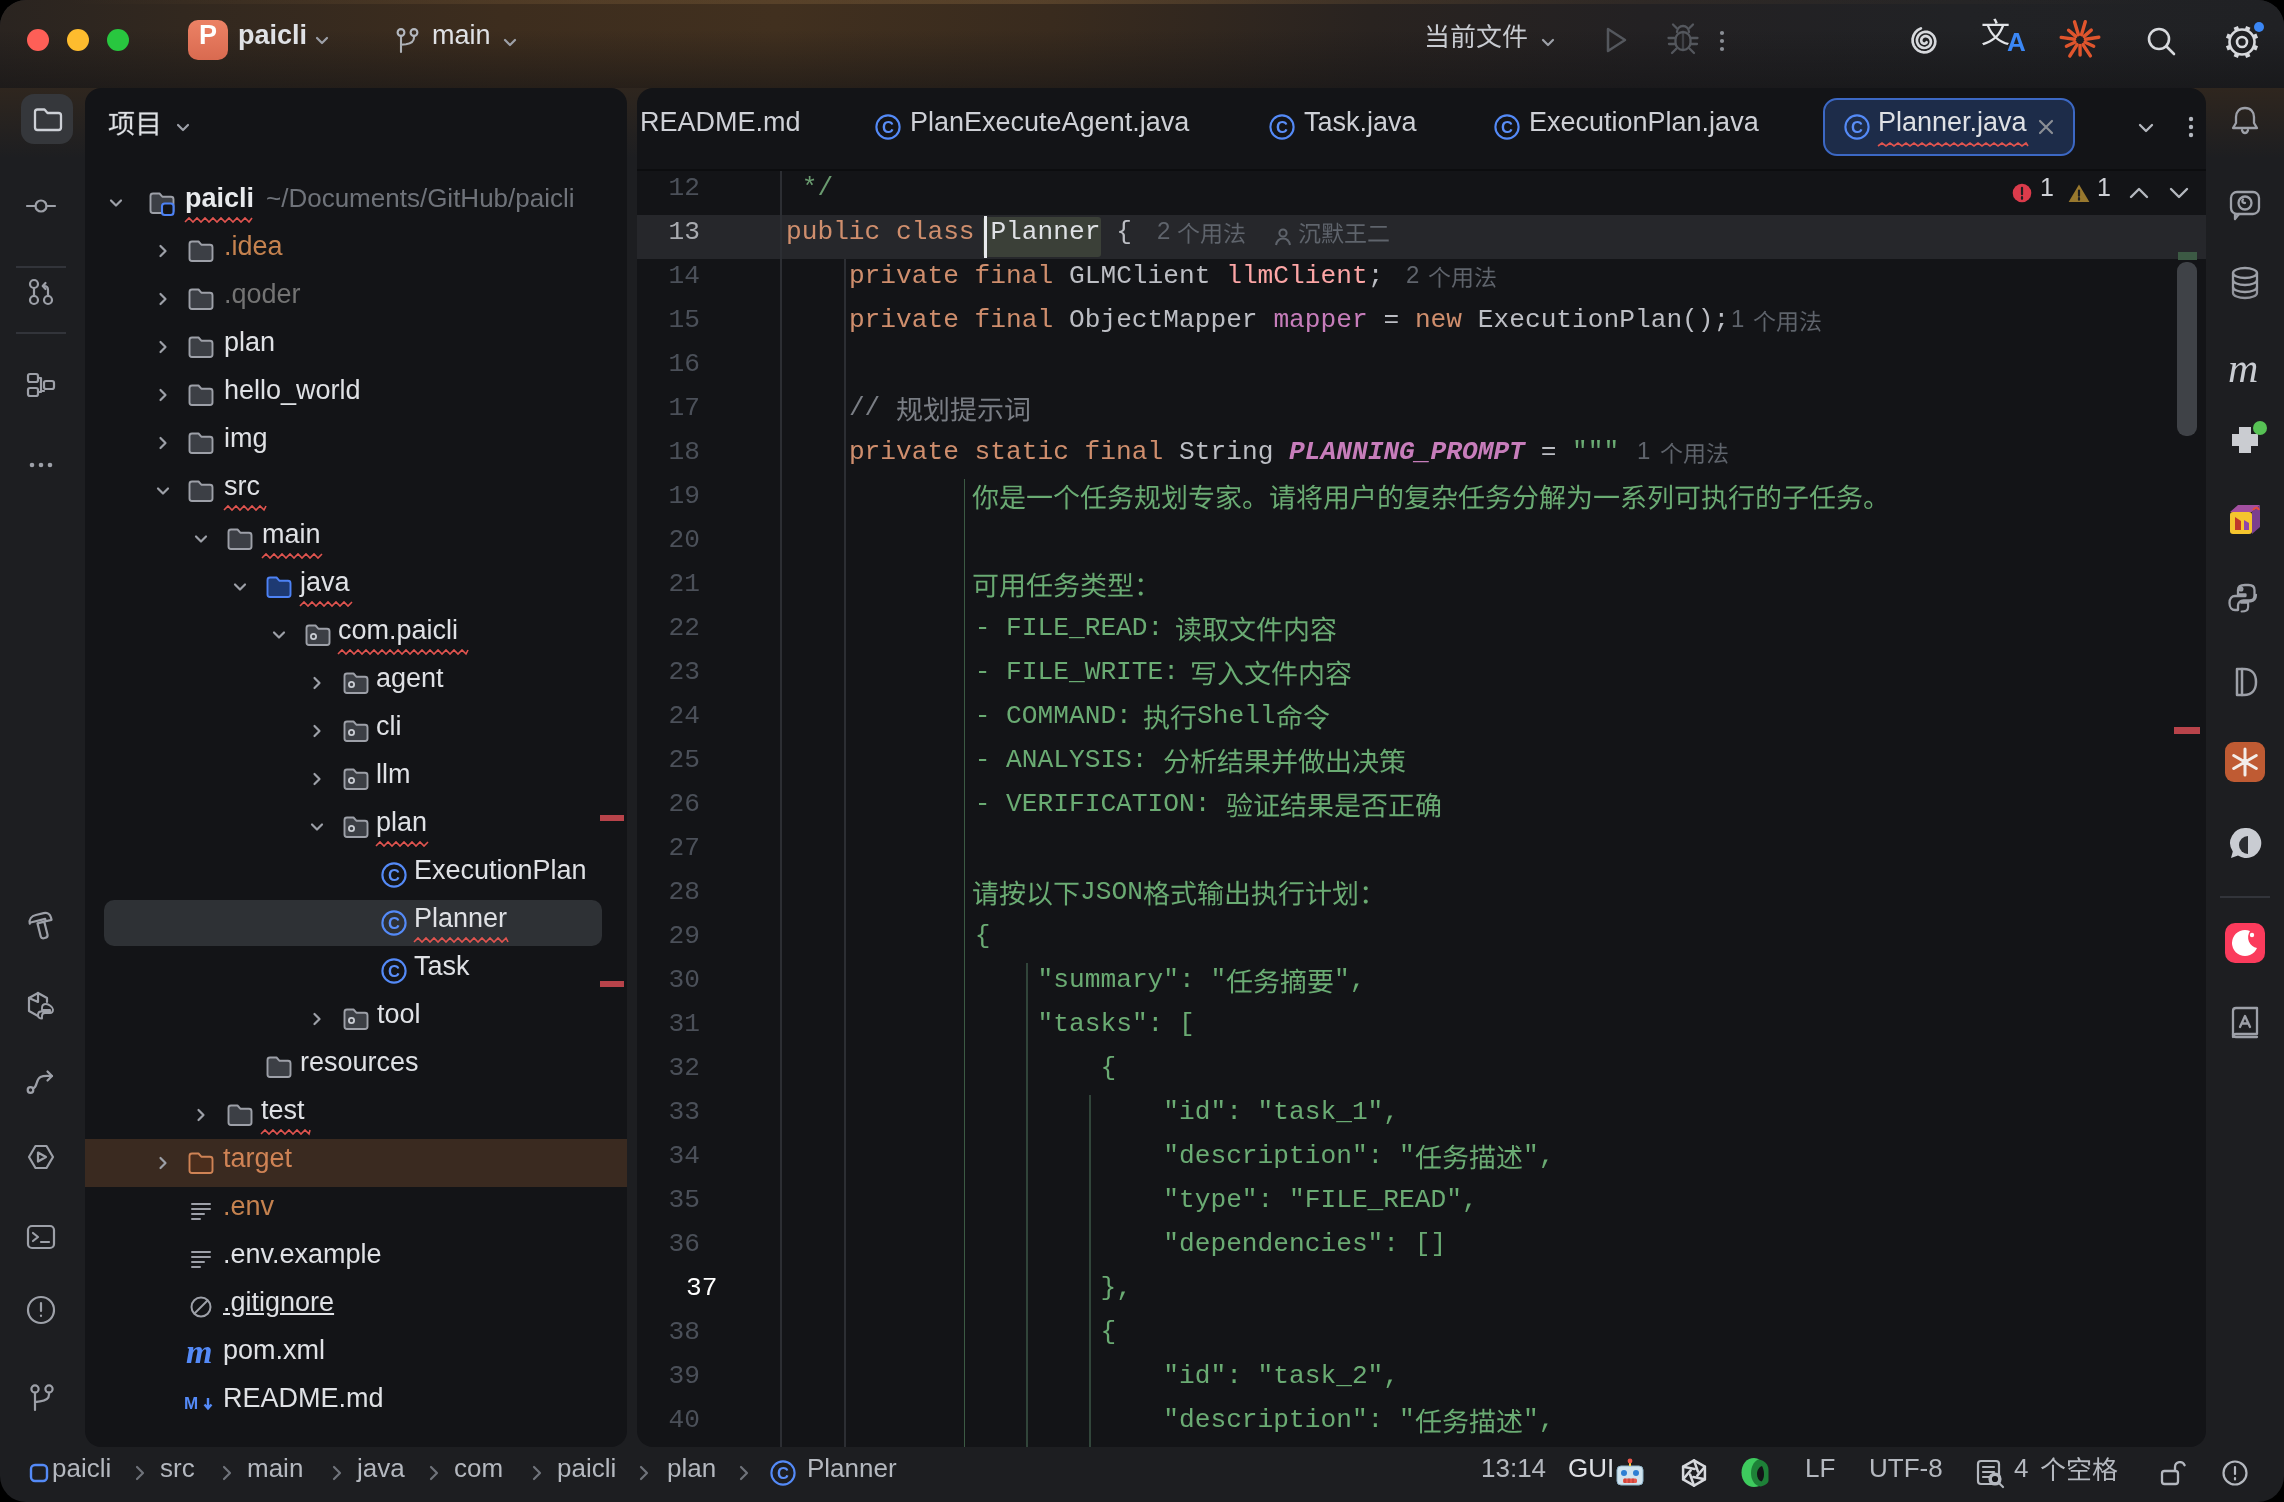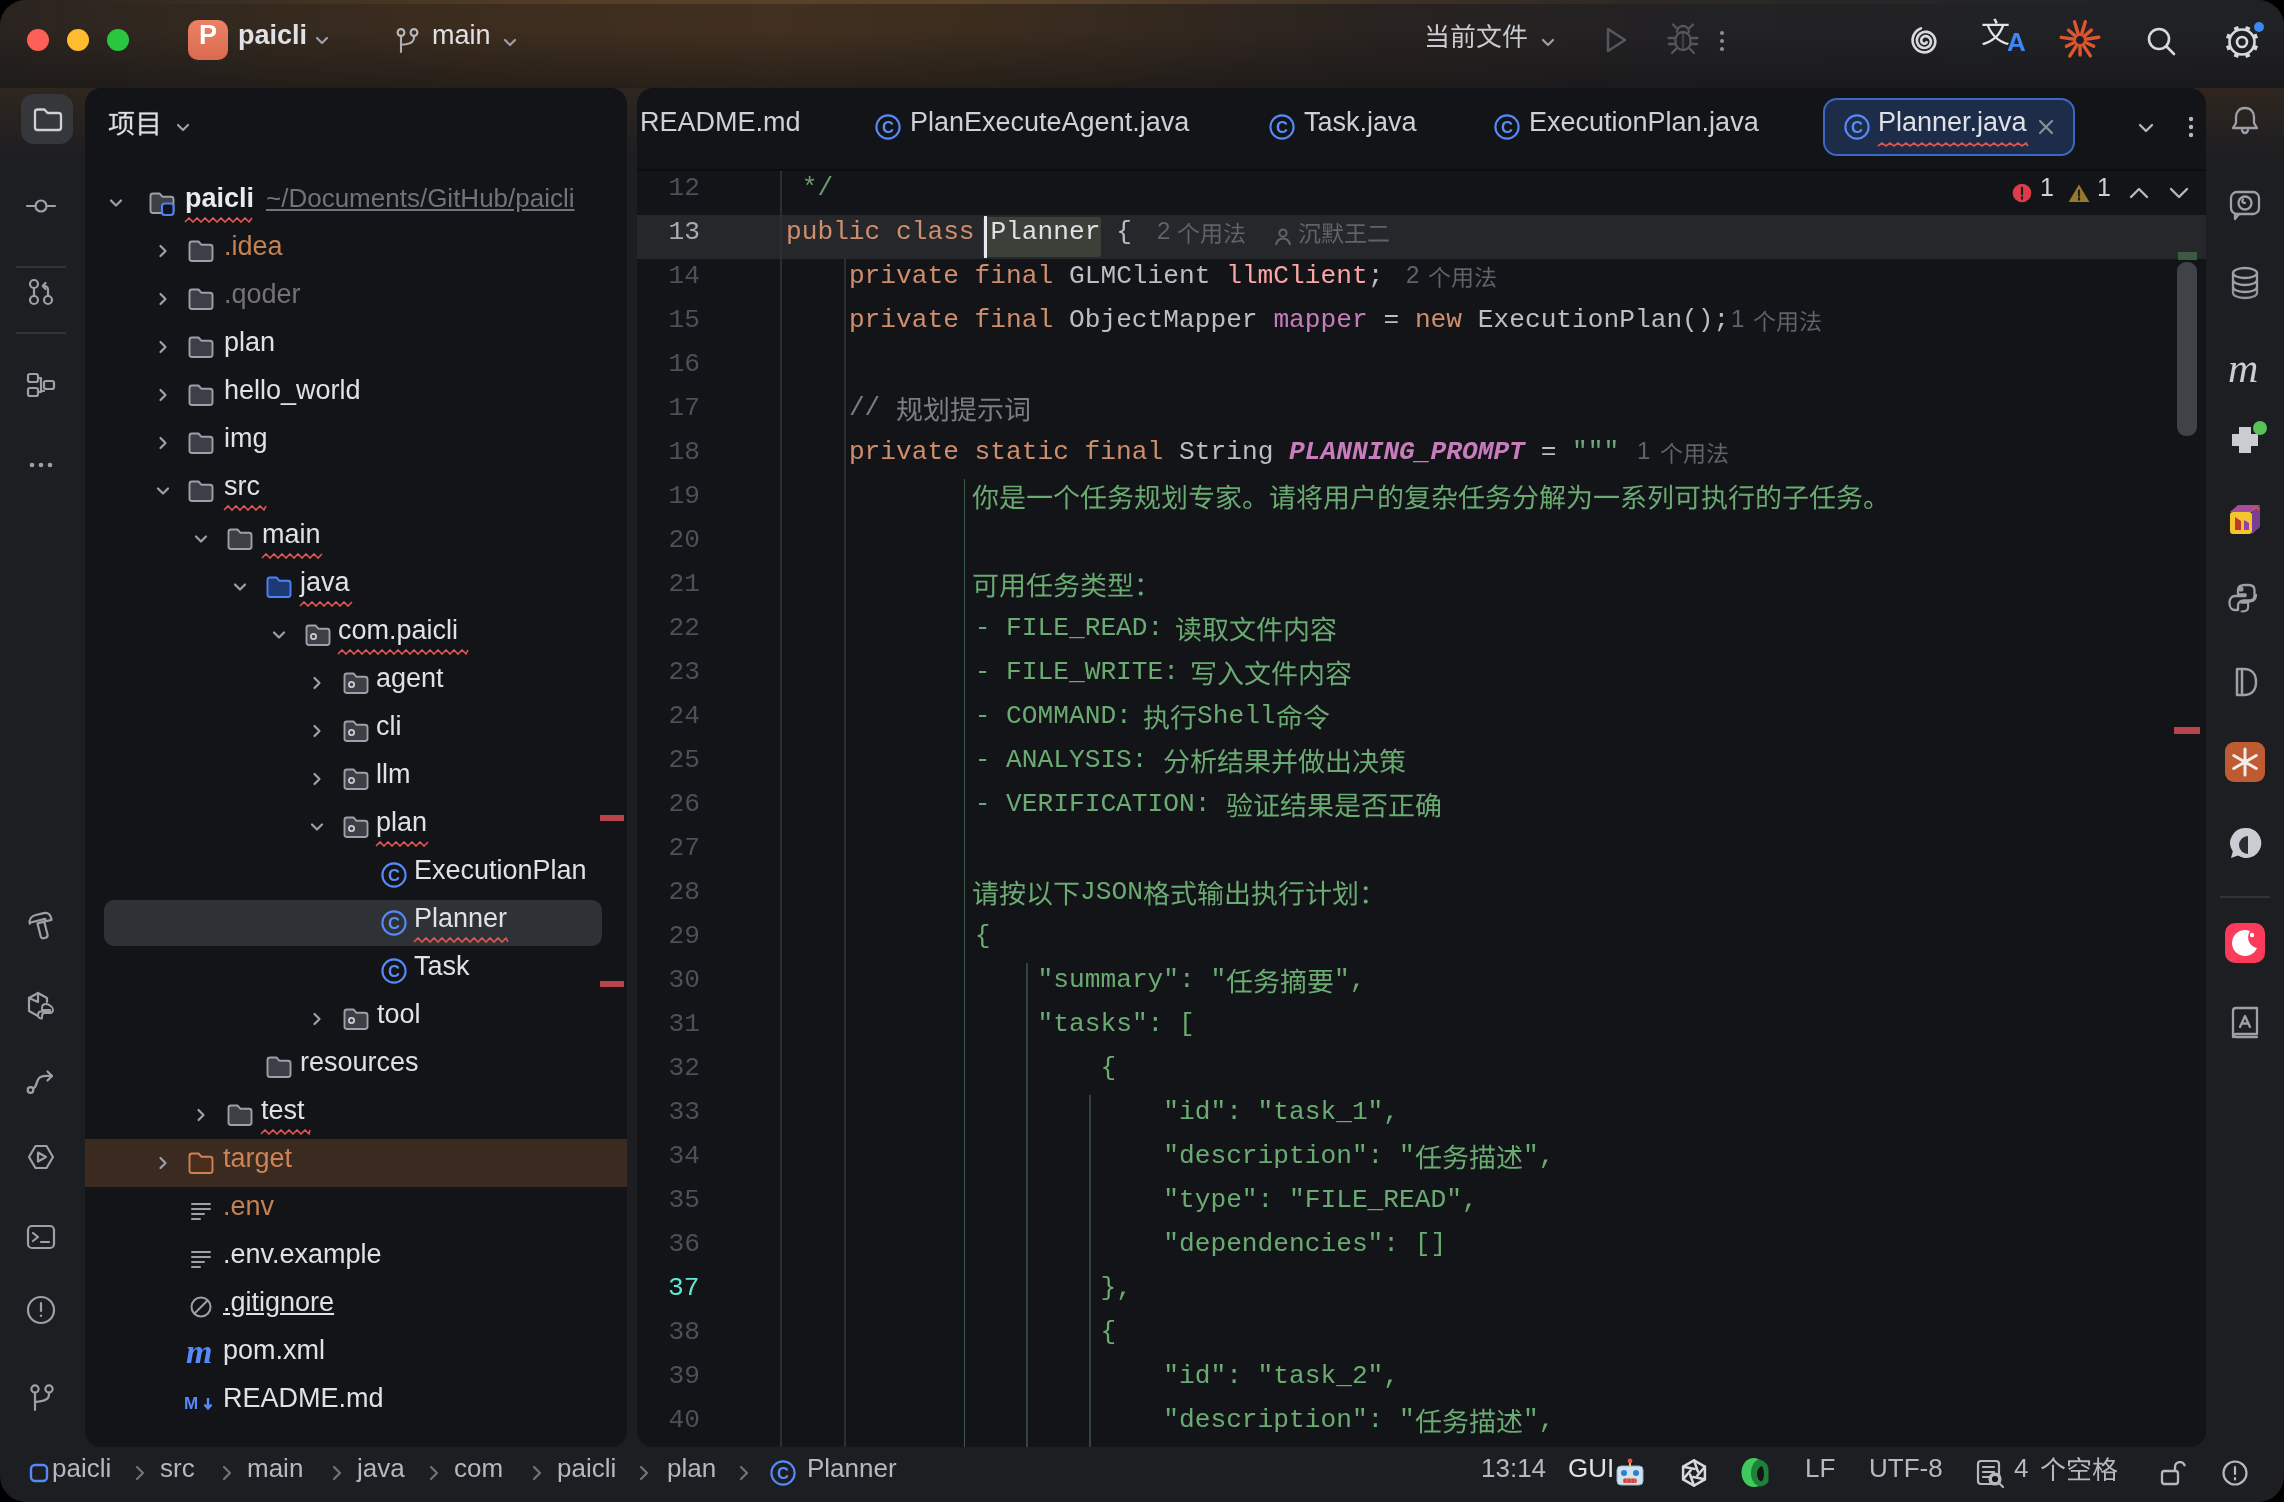--- a/index.html
+++ b/index.html
@@ -265,21 +265,21 @@
 <div style="position:absolute;left:104px;top:900px;width:498px;height:46px;border-radius:10px;background:#2e3135"></div>
 <div style="position:absolute;left:85px;top:1139px;width:542px;height:48px;background:#3a2a20"></div>
 <svg class="ic" style="left:105px;top:192px" width="22" height="22" viewBox="0 0 22 22">
       <path d="M6 8.5l5 5 5-5" stroke="#9da0a8" stroke-width="2.2" fill="none" stroke-linecap="round" stroke-linejoin="round"></path>
     </svg>
 <svg class="ic" style="left:147px;top:189px" width="30" height="28" viewBox="0 0 30 28">
       <path d="M3.5 7q0-2.5 2.5-2.5h6.5l2.8 3.2H24q2.5 0 2.5 2.5v11.3q0 2.5-2.5 2.5H6q-2.5 0-2.5-2.5z" fill="#3c3f45" stroke="#9da0a8" stroke-width="1.9" stroke-linejoin="round"></path>
       <rect x="15" y="14.5" width="11.5" height="11.5" rx="2.8" fill="#131417" stroke="#4d82f5" stroke-width="2.1"></rect>
     </svg>
 <div class="t" style="left:185.0px;top:183.0px;font:700 27px 'Liberation Sans',sans-serif;color:#e8eaed;">paicli</div>
-<div class="t" style="left:266.0px;top:183.0px;font:400 26px 'Liberation Sans',sans-serif;color:#6f737a;text-decoration:underline;">~/Documents/GitHub/paicli</div>
+<div class="t" style="left:266.0px;top:183.0px;font:400 26px 'Liberation Sans',sans-serif;color:#6f737a;">~/Documents/GitHub/paicli</div>
 <svg class="ic" style="left:152px;top:240px" width="22" height="22" viewBox="0 0 22 22">
       <path d="M8.5 6l5 5-5 5" stroke="#9da0a8" stroke-width="2.2" fill="none" stroke-linecap="round" stroke-linejoin="round"></path>
     </svg>
 <svg class="ic" style="left:187px;top:237px" width="28" height="28" viewBox="0 0 28 28">
       <path d="M2.5 7q0-2.5 2.5-2.5h6.5l2.8 3.2H23q2.5 0 2.5 2.5v11.3q0 2.5-2.5 2.5H5q-2.5 0-2.5-2.5z" fill="#3c3f45" stroke="#9da0a8" stroke-width="1.9" stroke-linejoin="round"></path>
     </svg>
 <div class="t" style="left:224.0px;top:231.0px;font:400 27px 'Liberation Sans',sans-serif;color:#c5824f;">.idea</div>
 <svg class="ic" style="left:152px;top:288px" width="22" height="22" viewBox="0 0 22 22">
       <path d="M8.5 6l5 5-5 5" stroke="#9da0a8" stroke-width="2.2" fill="none" stroke-linecap="round" stroke-linejoin="round"></path>
     </svg>
@@ -495,21 +495,21 @@
 <div class="t" style="left:668.6px;top:833.0px;font:400 26.2px 'Liberation Mono',monospace;color:#4b5059;">27</div>
 <div class="t" style="left:668.6px;top:877.0px;font:400 26.2px 'Liberation Mono',monospace;color:#4b5059;">28</div>
 <div class="t" style="left:668.6px;top:921.0px;font:400 26.2px 'Liberation Mono',monospace;color:#4b5059;">29</div>
 <div class="t" style="left:668.6px;top:965.0px;font:400 26.2px 'Liberation Mono',monospace;color:#4b5059;">30</div>
 <div class="t" style="left:668.6px;top:1009.0px;font:400 26.2px 'Liberation Mono',monospace;color:#4b5059;">31</div>
 <div class="t" style="left:668.6px;top:1053.0px;font:400 26.2px 'Liberation Mono',monospace;color:#4b5059;">32</div>
 <div class="t" style="left:668.6px;top:1097.0px;font:400 26.2px 'Liberation Mono',monospace;color:#4b5059;">33</div>
 <div class="t" style="left:668.6px;top:1141.0px;font:400 26.2px 'Liberation Mono',monospace;color:#4b5059;">34</div>
 <div class="t" style="left:668.6px;top:1185.0px;font:400 26.2px 'Liberation Mono',monospace;color:#4b5059;">35</div>
 <div class="t" style="left:668.6px;top:1229.0px;font:400 26.2px 'Liberation Mono',monospace;color:#4b5059;">36</div>
-<div class="t" style="left:668px;top:1273.0px;font:400 26.2px 'Liberation Mono',monospace;color:#5eead4;">37</div>
+<div class="t" style="left:686px;top:1273.0px;font:400 26.2px 'Liberation Mono',monospace;color:#ffffff;">37</div>
 <div class="t" style="left:668.6px;top:1317.0px;font:400 26.2px 'Liberation Mono',monospace;color:#4b5059;">38</div>
 <div class="t" style="left:668.6px;top:1361.0px;font:400 26.2px 'Liberation Mono',monospace;color:#4b5059;">39</div>
 <div class="t" style="left:668.6px;top:1405.0px;font:400 26.2px 'Liberation Mono',monospace;color:#4b5059;">40</div>
 <div style="position:absolute;left:780px;top:171px;width:1.6px;height:1276px;background:#2c2e33"></div>
 <div style="position:absolute;left:844px;top:259px;width:1.6px;height:1188px;background:#2c2e33"></div>
 <div style="position:absolute;left:963.5px;top:479px;width:1.6px;height:968px;background:#3c5a44"></div>
 <div style="position:absolute;left:1026px;top:963px;width:1.6px;height:484px;background:#31453a"></div>
 <div style="position:absolute;left:1089px;top:1095px;width:1.6px;height:352px;background:#31453a"></div>
 <div class="t" style="left:801.7px;top:173.0px;font:400 26.2px 'Liberation Mono',monospace;color:#6a9b70;">*/</div>
 <div class="t" style="left:786.0px;top:217.0px;font:400 26.2px 'Liberation Mono',monospace;color:#cf8e6d;">public&nbsp;class</div>

